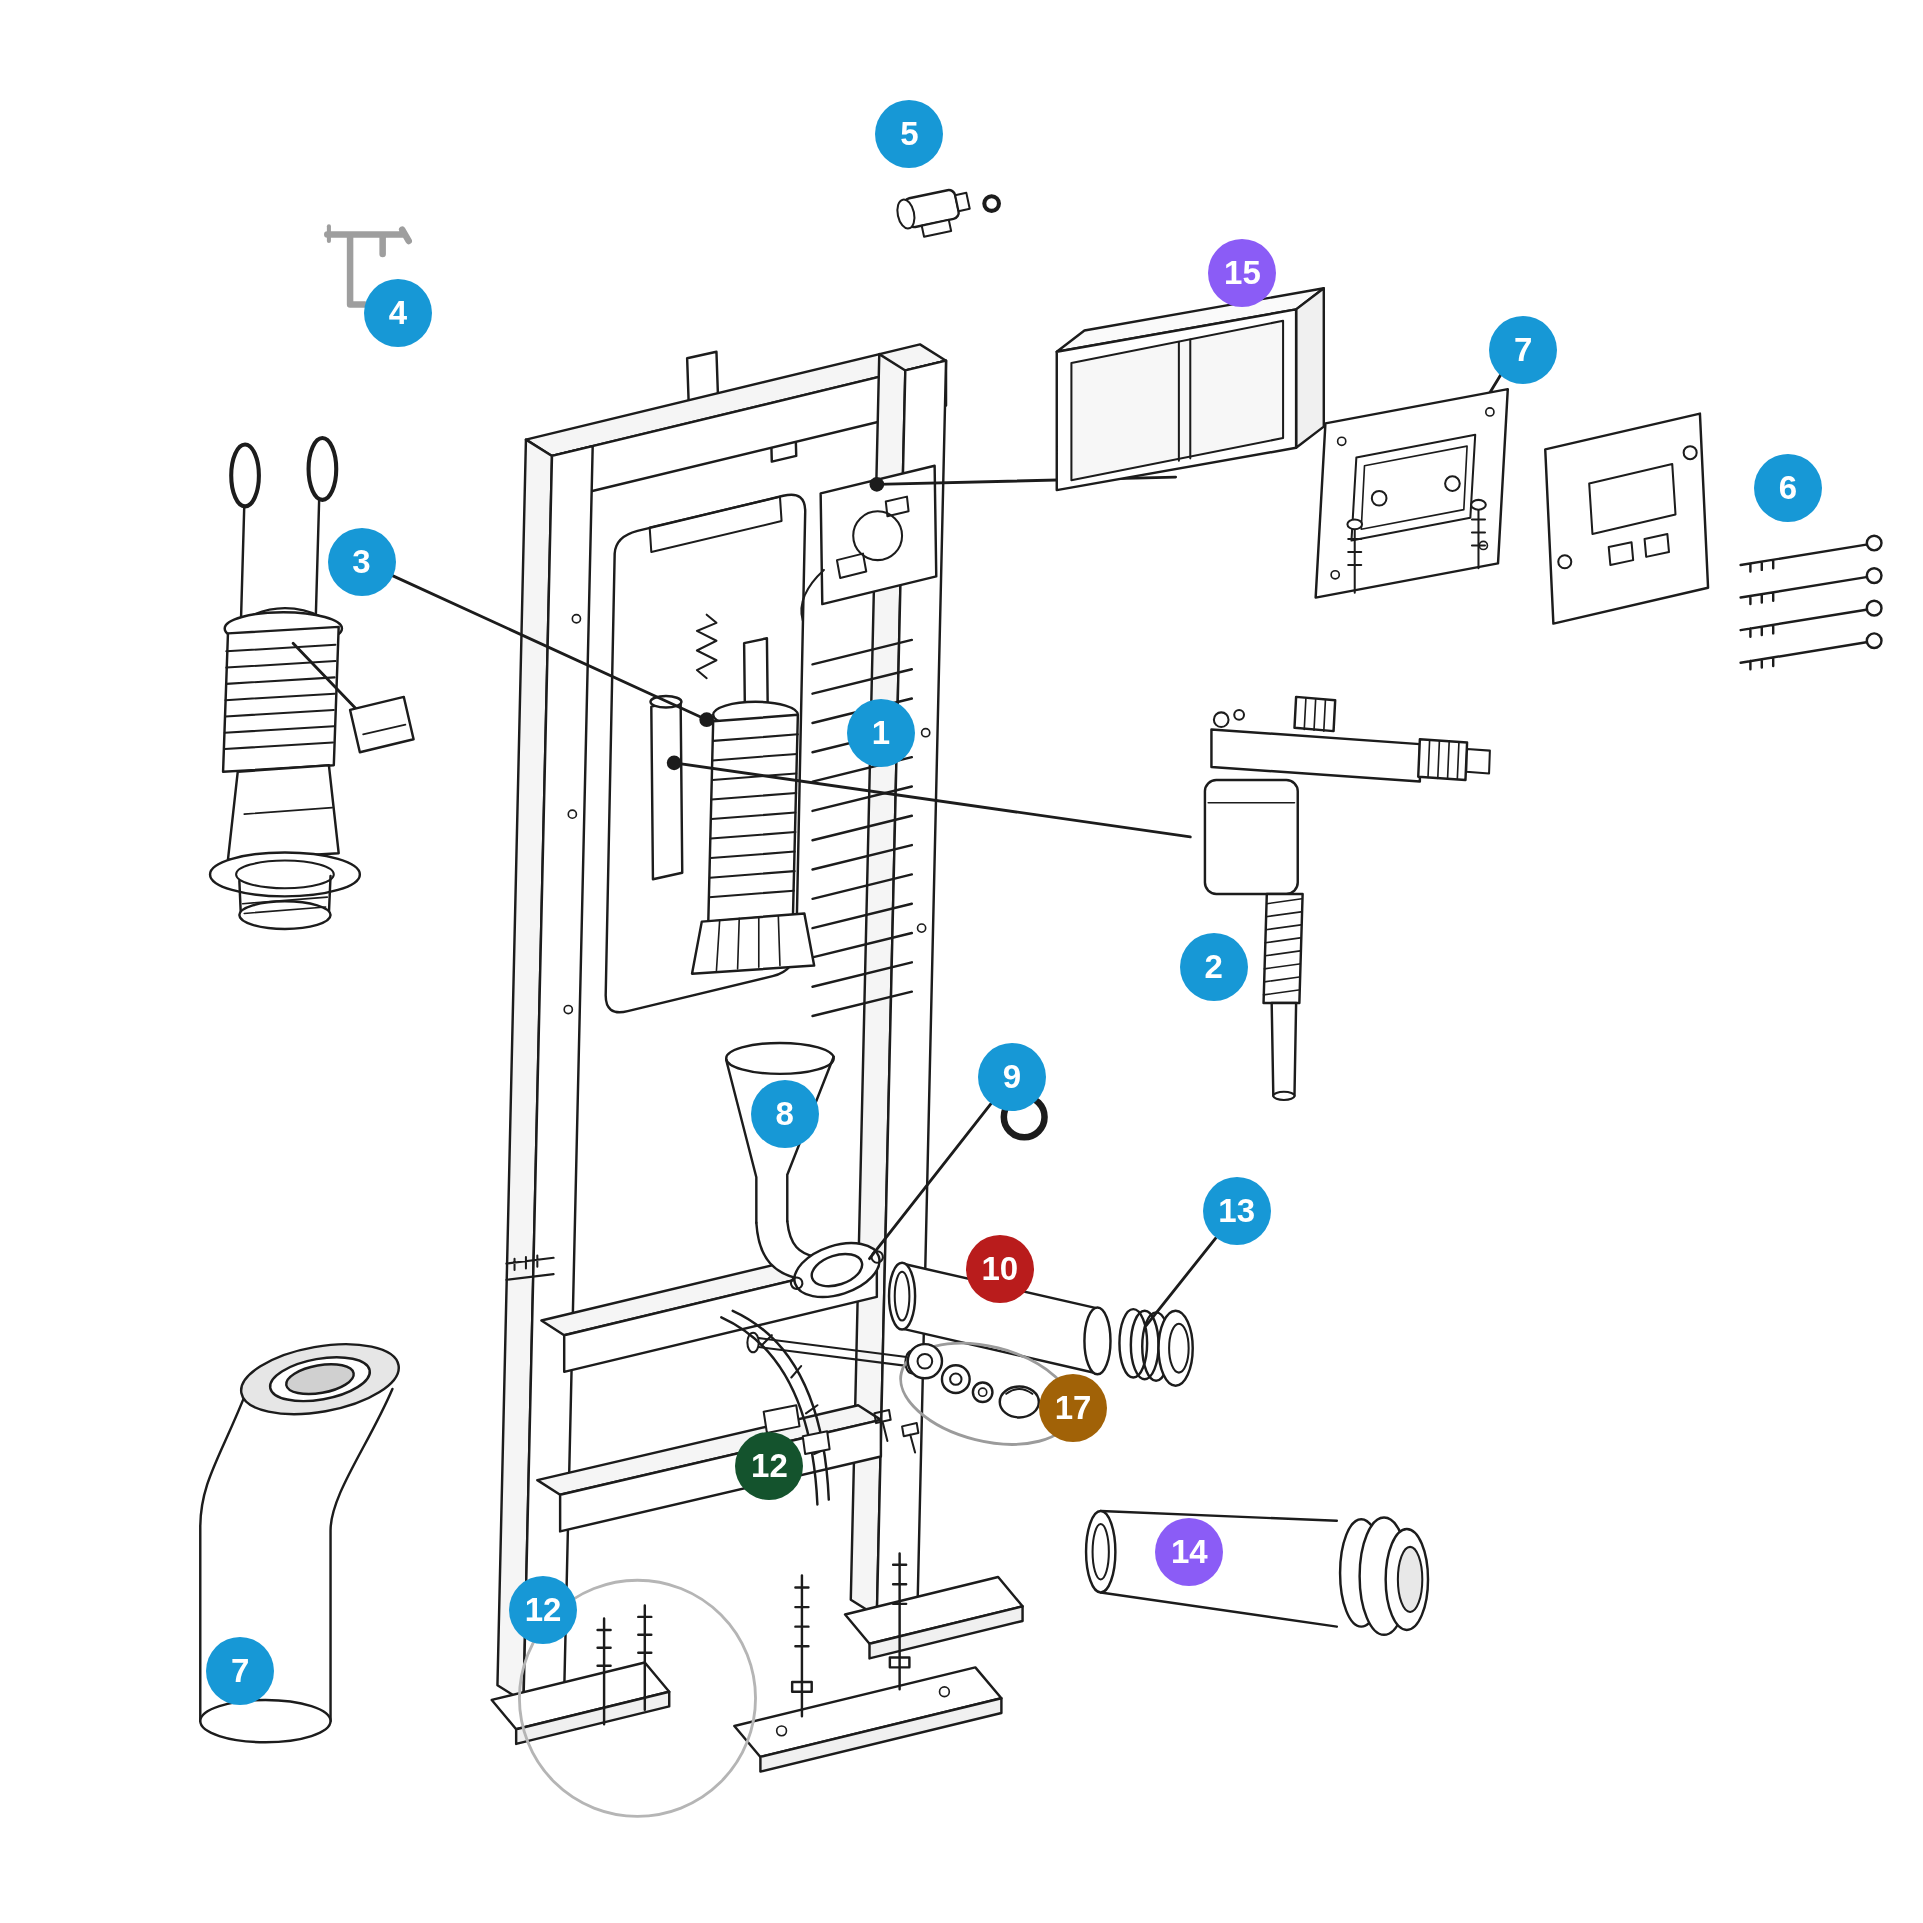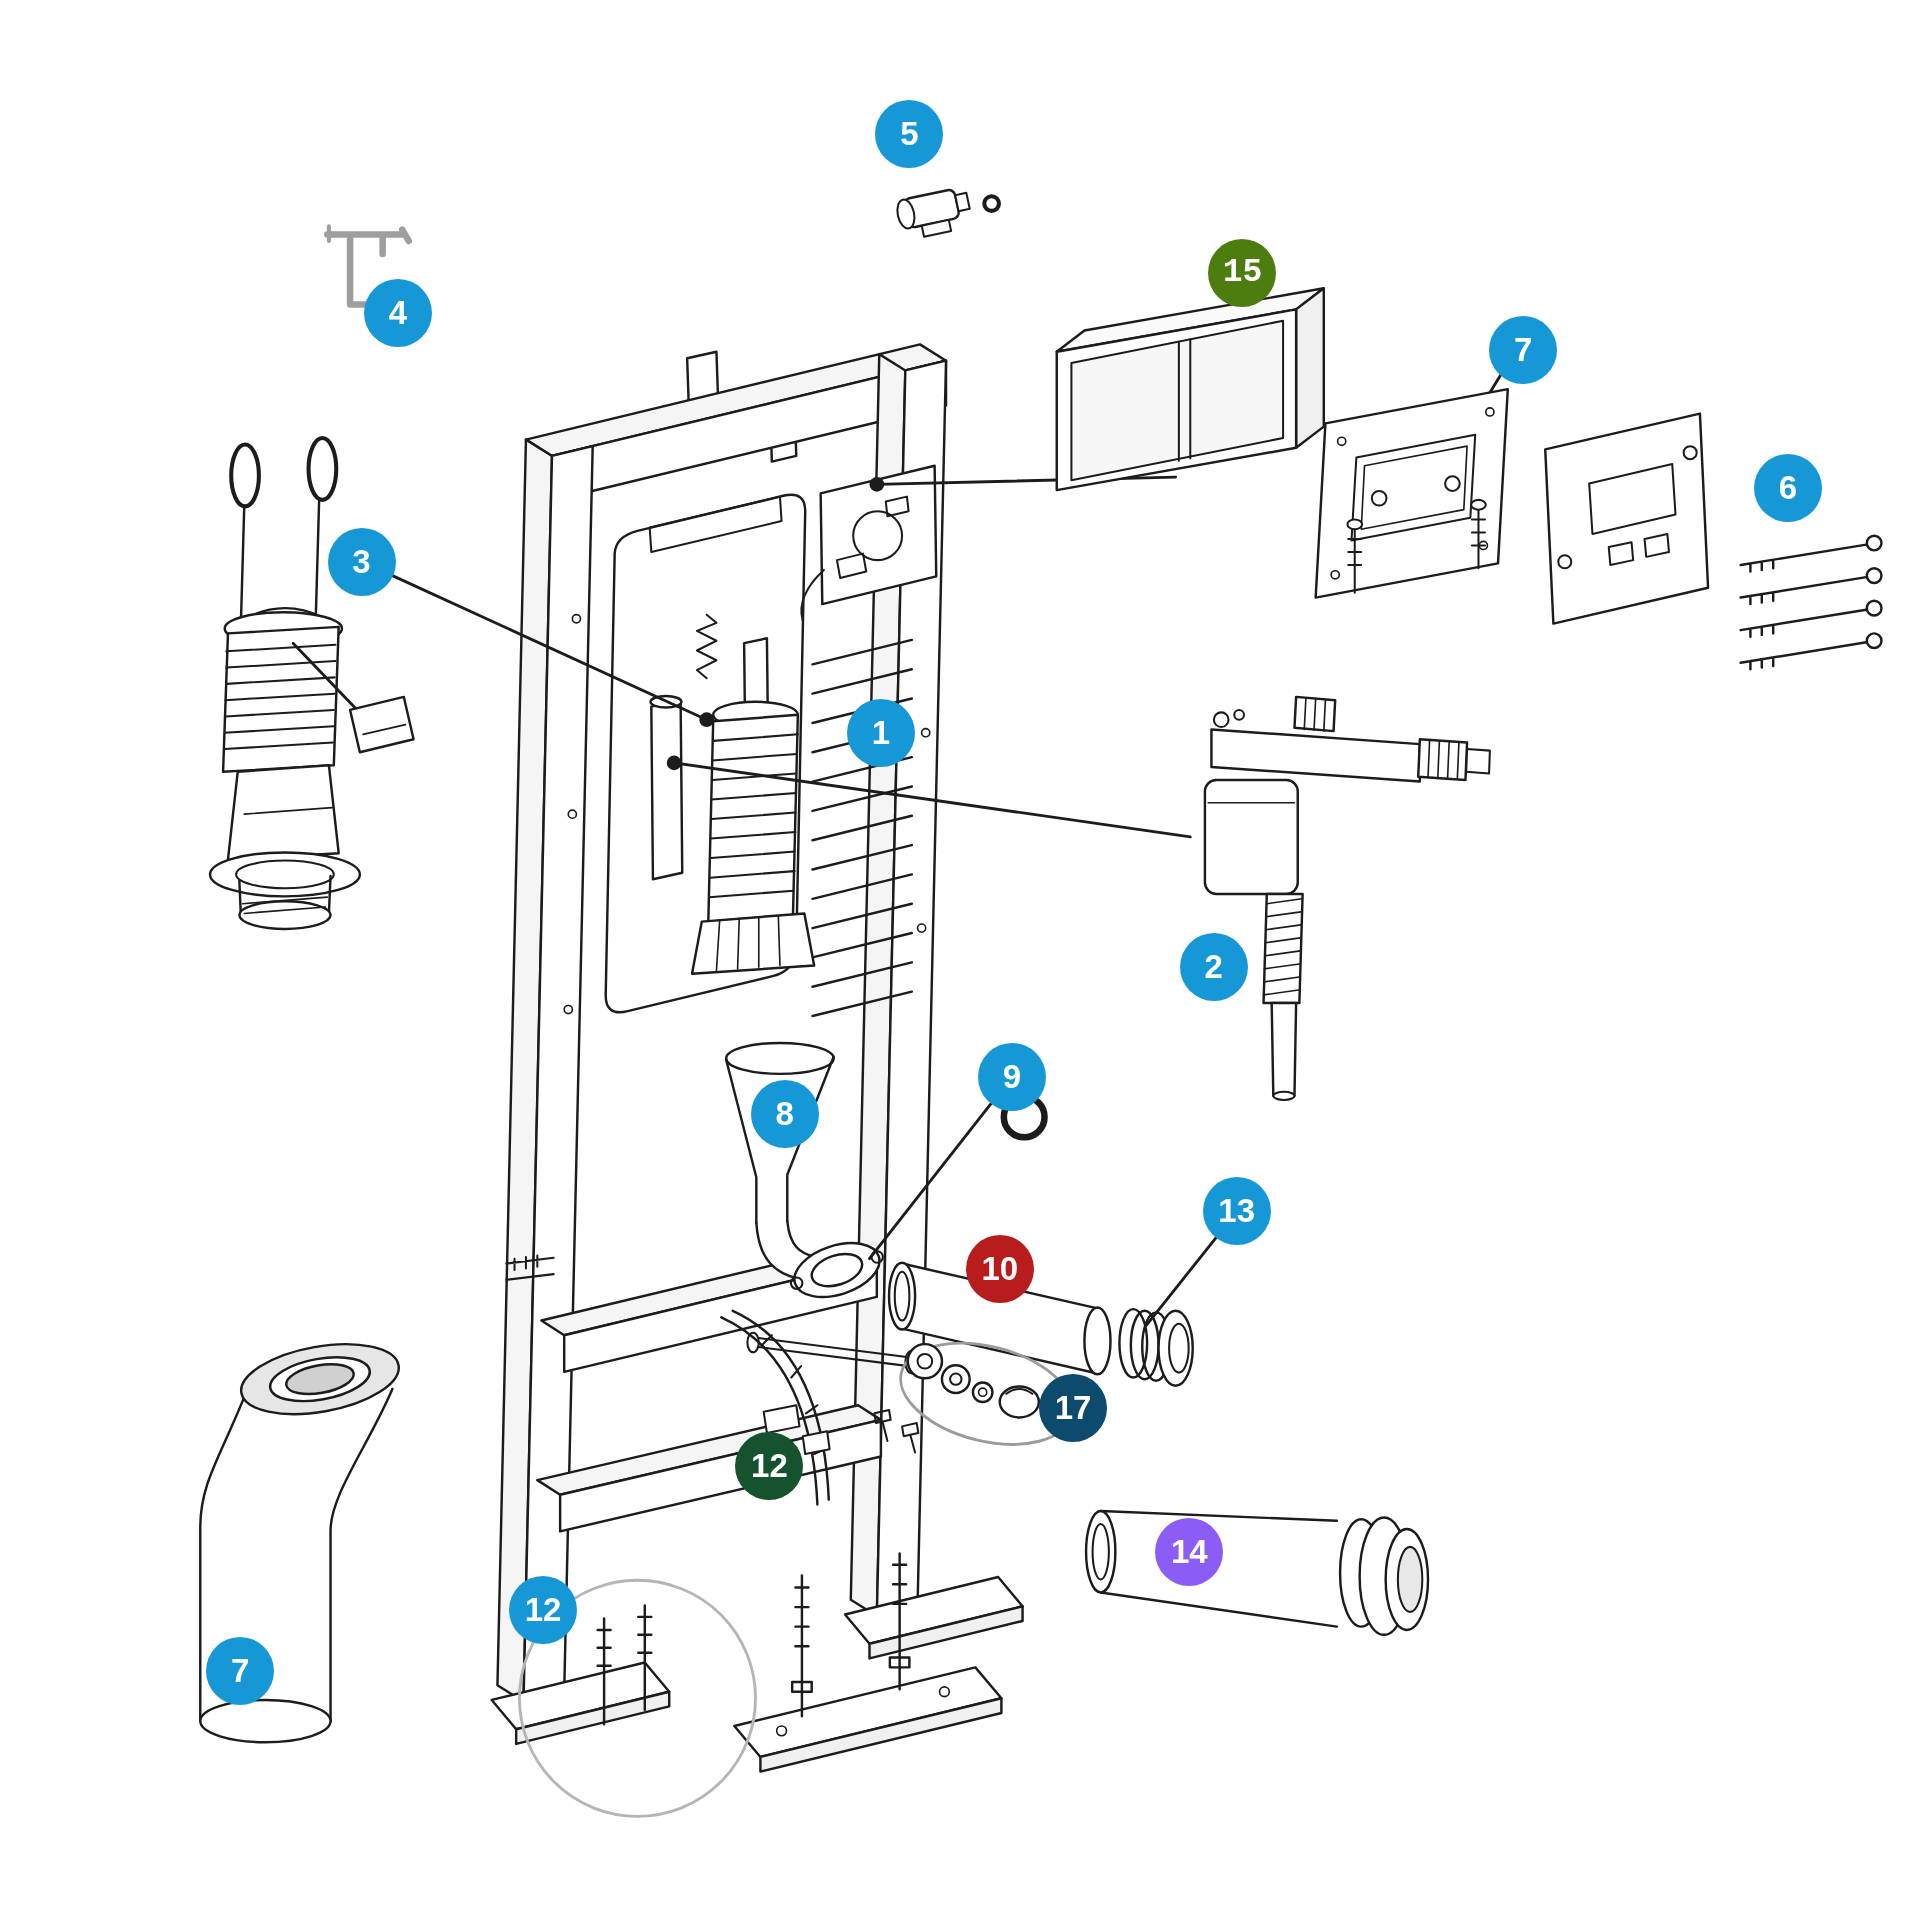--- a/index.html
+++ b/index.html
@@ -327,19 +327,19 @@
       <div class="badge" style="left: 47.29%; top: 6.99%; background: rgb(23, 152, 214);">5</div>
       <div class="badge" style="left: 92.97%; top: 25.4%; background: rgb(23, 152, 214);">6</div>
       <div class="badge" style="left: 79.21%; top: 18.2%; background: rgb(23, 152, 214);">7</div>
       <div class="badge" style="left: 40.81%; top: 57.92%; background: rgb(23, 152, 214);">8</div>
       <div class="badge" style="left: 52.62%; top: 56.01%; background: rgb(23, 152, 214);">9</div>
       <div class="badge" style="left: 51.99%; top: 66%; background: #b91c1c;">10</div>
       <div class="badge" style="left: 64.31%; top: 63%; background: rgb(23, 152, 214);">13</div>
       <div class="badge" style="left: 40.01%; top: 76.21%; background: #14532d;">12</div>
       <div class="badge" style="left: 12.49%; top: 86.87%; background: rgb(23, 152, 214);">7</div>
       <div class="badge" style="left: 61.85%; top: 80.69%; background: #8b5cf6;">14</div>
-      <div class="badge" style="left: 64.61%; top: 14.18%; background: #4d7c0f; font-family: Liberation Mono, monospace;">15</div>
+      <div class="badge" style="left: 64.61%; top: 14.18%; background: #8b5cf6;">15</div>
       <div class="badge" style="left: 28.24%; top: 83.7%; background: rgb(23, 152, 214);">12</div>
-      <div class="badge" style="left: 55.8%; top: 73.2%; background: #0c4a6e;">17</div>
+      <div class="badge" style="left: 55.8%; top: 73.2%; background: #a16207;">17</div>
     </div>
 
 </div>
 
 
 </body></html>

